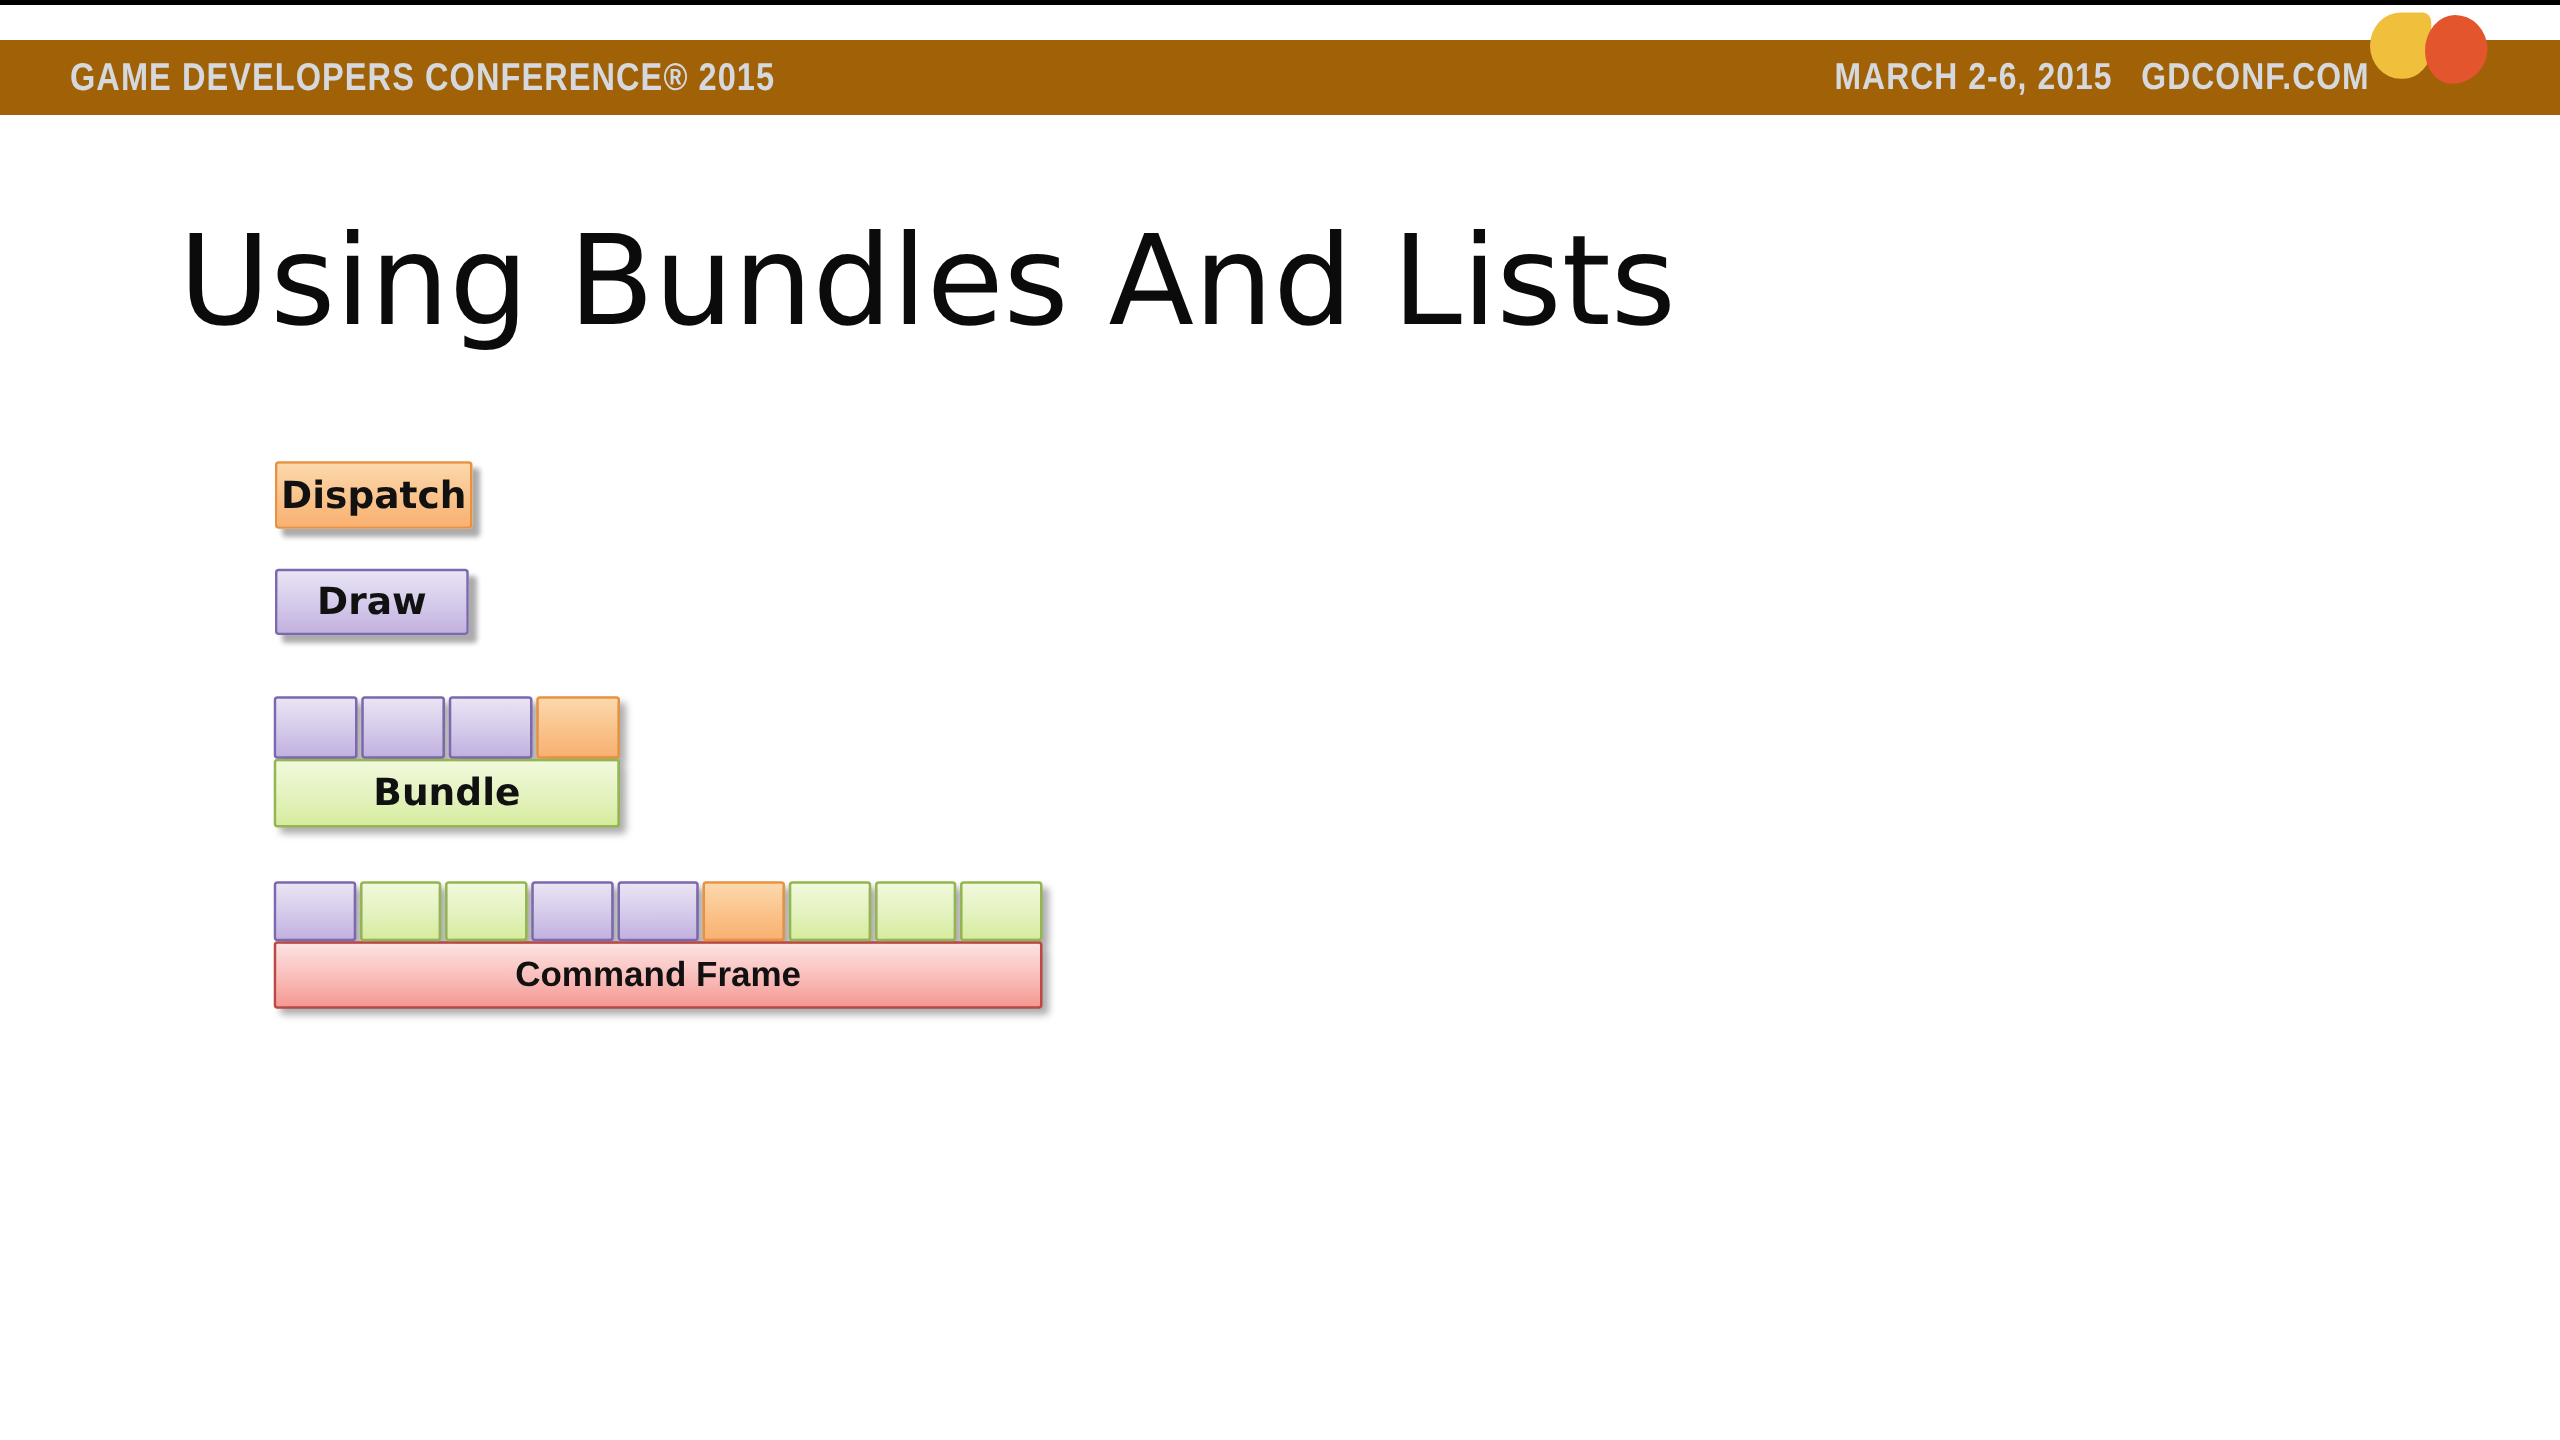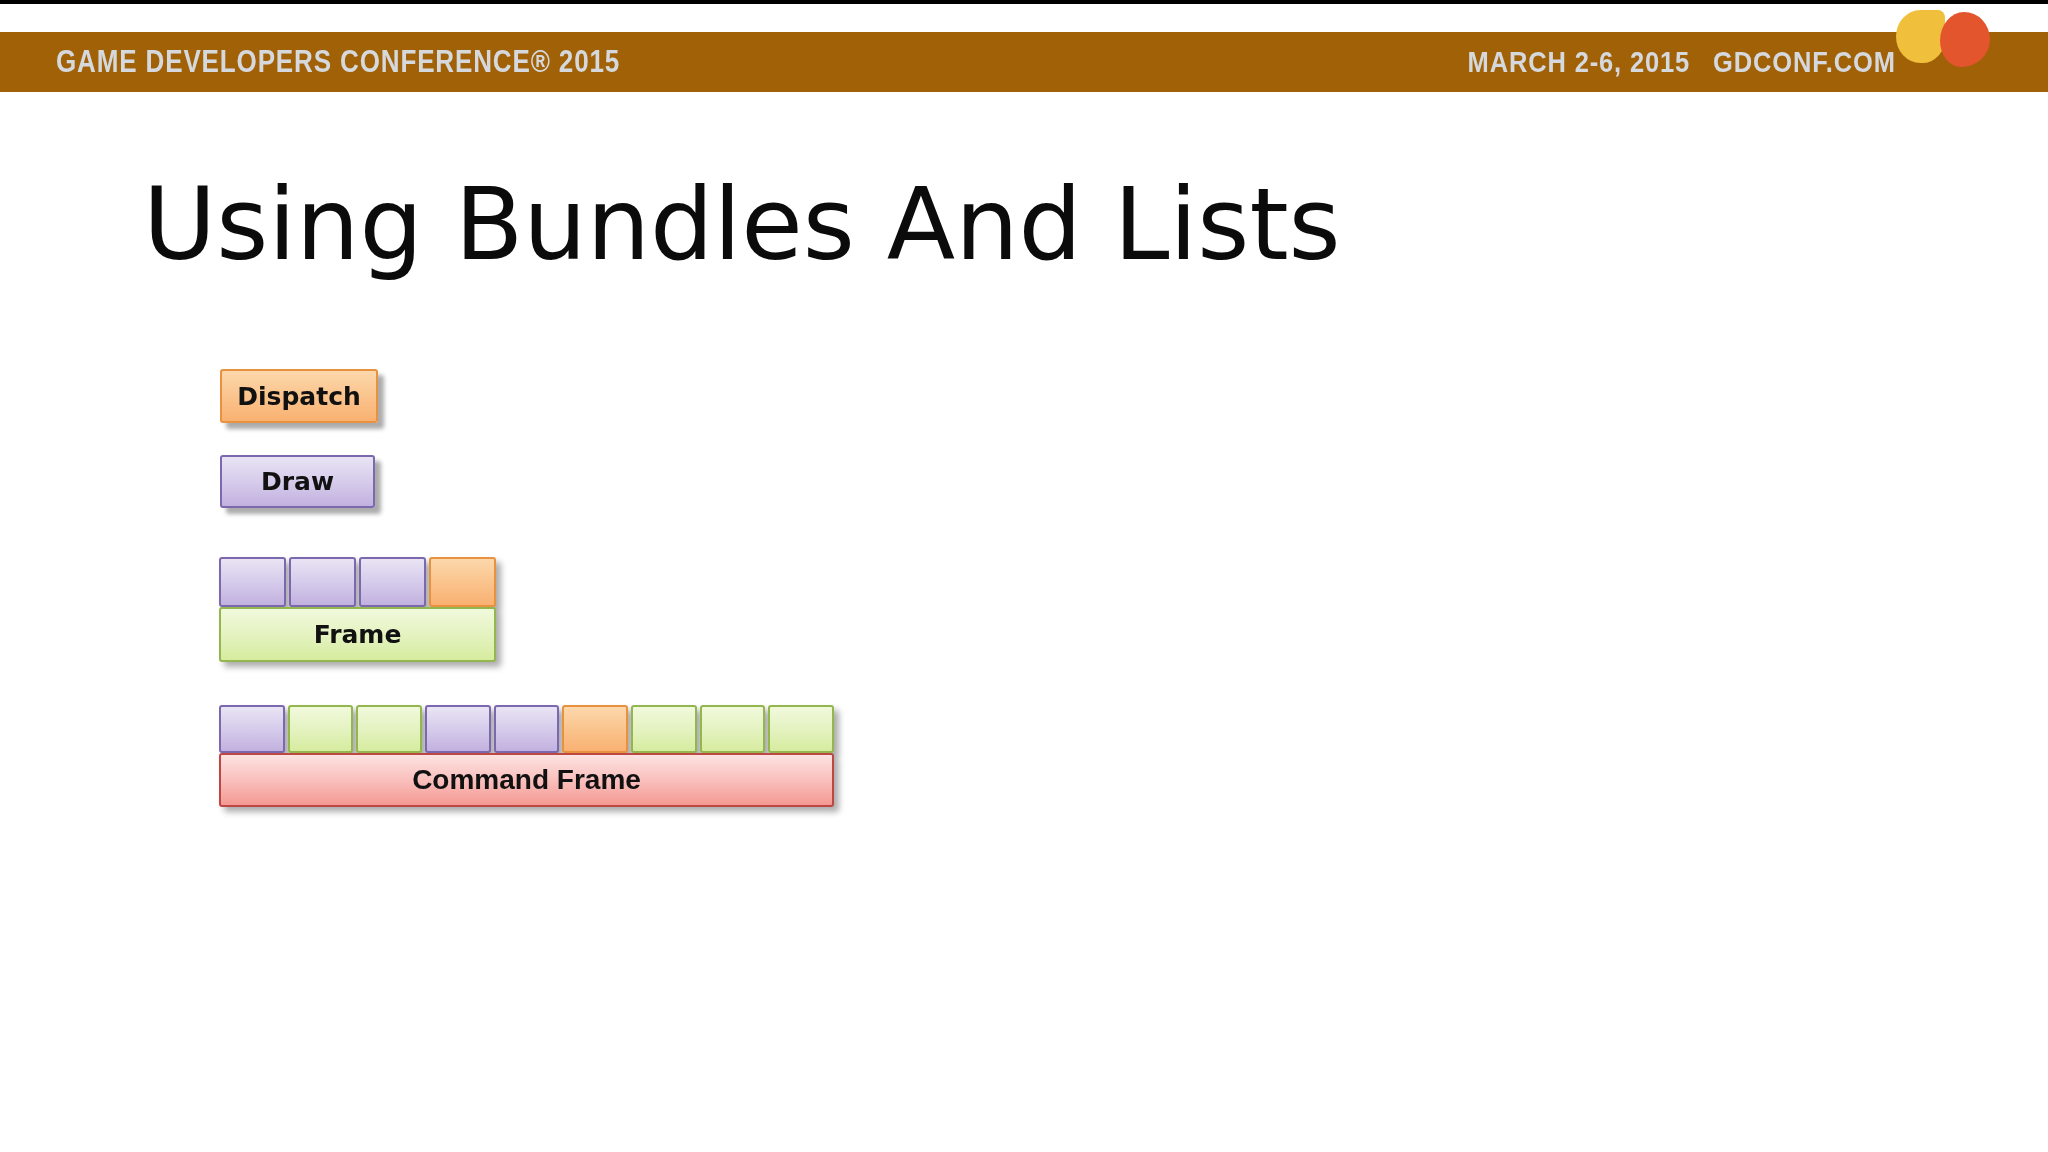--- a/index.html
+++ b/index.html
@@ -42,21 +42,21 @@
     font-size:100px;line-height:normal;color:#0B0B0B;white-space:nowrap;
   }
 
   
   .box,.bar,.block{box-sizing:border-box;border:2px solid #888;border-radius:3px;}
   .box{
     position:absolute;display:flex;align-items:center;justify-content:center;
     box-shadow:6px 6px 4px rgba(0,0,0,0.33);
   }
   .label-wide{
-    font-family:"DejaVu Sans",sans-serif;font-weight:bold;font-size:25px;color:#111;
+    font-family:"DejaVu Sans",sans-serif;font-weight:bold;font-size:30px;color:#111;
   }
   .label-narrow{
     font-family:"Liberation Sans",sans-serif;font-weight:bold;font-size:28px;color:#111;
   }
   .box-dispatch{left:220px;top:369px;width:158px;height:54px;}
   .box-draw{left:220px;top:455px;width:155px;height:53px;}
 
   .group{position:absolute;filter:drop-shadow(5px 5px 3px rgba(0,0,0,0.32));}
   .blocks{display:flex;gap:3px;}
   .block{flex:1;}
@@ -104,21 +104,21 @@
   </div>
 
   <div class="group group-bundle">
     <div class="blocks">
         <div class="block" style="background: linear-gradient(rgb(233, 228, 244) 0%, rgb(212, 201, 234) 55%, rgb(194, 177, 223) 100%); border-color: rgb(123, 104, 174);"></div>
         <div class="block" style="background: linear-gradient(rgb(233, 228, 244) 0%, rgb(212, 201, 234) 55%, rgb(194, 177, 223) 100%); border-color: rgb(123, 104, 174);"></div>
         <div class="block" style="background: linear-gradient(rgb(233, 228, 244) 0%, rgb(212, 201, 234) 55%, rgb(194, 177, 223) 100%); border-color: rgb(123, 104, 174);"></div>
         <div class="block" style="background: linear-gradient(rgb(252, 216, 172) 0%, rgb(250, 194, 138) 55%, rgb(249, 177, 114) 100%); border-color: rgb(232, 145, 62);"></div>
       </div>
     <div class="bar" style="background: linear-gradient(rgb(241, 249, 220) 0%, rgb(227, 242, 190) 55%, rgb(214, 236, 158) 100%); border-color: rgb(148, 182, 78);">
-      <span class="label-wide">Frame</span>
+      <span class="label-wide">Bundle</span>
     </div>
   </div>
 
   <div class="group group-command">
     <div class="blocks">
         <div class="block" style="background: linear-gradient(rgb(233, 228, 244) 0%, rgb(212, 201, 234) 55%, rgb(194, 177, 223) 100%); border-color: rgb(123, 104, 174);"></div>
         <div class="block" style="background: linear-gradient(rgb(241, 249, 220) 0%, rgb(227, 242, 190) 55%, rgb(214, 236, 158) 100%); border-color: rgb(148, 182, 78);"></div>
         <div class="block" style="background: linear-gradient(rgb(241, 249, 220) 0%, rgb(227, 242, 190) 55%, rgb(214, 236, 158) 100%); border-color: rgb(148, 182, 78);"></div>
         <div class="block" style="background: linear-gradient(rgb(233, 228, 244) 0%, rgb(212, 201, 234) 55%, rgb(194, 177, 223) 100%); border-color: rgb(123, 104, 174);"></div>
         <div class="block" style="background: linear-gradient(rgb(233, 228, 244) 0%, rgb(212, 201, 234) 55%, rgb(194, 177, 223) 100%); border-color: rgb(123, 104, 174);"></div>

